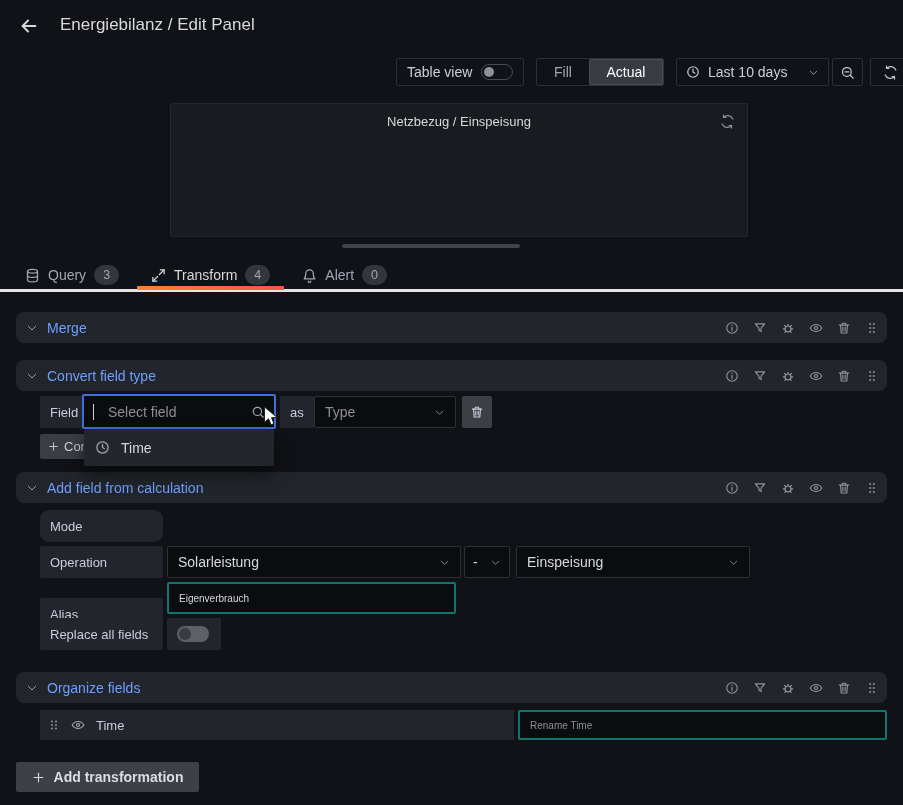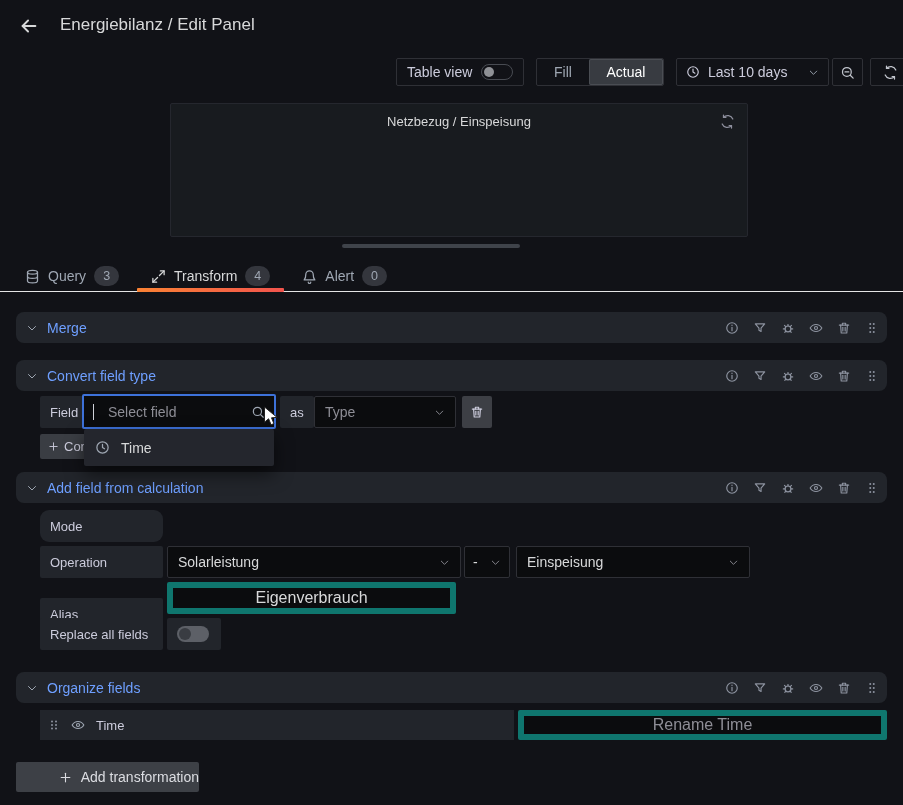--- a/index.html
+++ b/index.html
@@ -43,21 +43,21 @@
            border:1px solid #25272e; border-radius:2px; }
   .panel-title { position:absolute; left:0; right:0; top:10px; text-align:center;
                  font-size:13px; font-weight:500; color:#d8d9da; }
   .panel-spinner { position:absolute; right:12px; top:10px; color:#8d8f9d; }
   .panel-spinner svg { width:15px; height:15px; }
   .resize-bar { left:342px; top:244px; width:178px; height:4px; background:#3f434a;
                 border-radius:2px; cursor:row-resize; }
 
   
   .tabs { left:0; top:261px; width:903px; height:31px; display:flex; align-items:flex-start;
-          padding-left:25px; gap:32px; border-bottom:1px solid #e5e5e5; }
+          padding-left:25px; gap:32px; border-bottom:3px solid #e5e5e5; }
   .tab { display:flex; align-items:center; gap:8px; height:100%; position:relative;
          color:#9fa7b3; cursor:pointer; }
   .tab svg { width:15px; height:15px; }
   .tab.active { color:#d8d9da; font-weight:500; }
   .tab.active::after { content:''; position:absolute; left:-14px; right:-14px; bottom:-1px; height:4px;
          border-radius:1px; background:linear-gradient(90deg,var(--acc1,#fa8234),var(--acc2,#f2544d)); }
   .badge { background:#34363d; color:#9fa7b3; font-size:12.5px; line-height:18px;
            padding:1px 9px; border-radius:11px; font-weight:400; }
 
   
@@ -102,41 +102,41 @@
 
   
   .mode-lbl { left:40px; top:510px; width:123px; height:32px;border-radius:9px; }
   .oper-lbl { left:40px; top:546px; width:123px; height:32px; }
   .alias-lbl { left:40px; top:582px; width:123px; height:32px;margin-top:16px; }
   .repl-lbl { left:40px; top:618px; width:123px; height:32px; }
   .mode-select { left:167px; top:510px; width:289px; height:32px; }
   .opleft-select { left:167px; top:546px; width:294px; height:32px; }
   .operator-select { left:464px; top:546px; width:46px; height:32px; padding:0 8px; }
   .opright-select { left:516px; top:546px; width:234px; height:32px; }
-  .text-input { background:#0b0c0e; border:6px solid #0f766e; border-radius:2px; color:#d8d9da;
-                font-size:16px; padding:0 10px; font-family:"Liberation Sans", sans-serif; outline:none;text-align:center; }
+  .text-input { background:#0b0c0e; border:2px solid #0f766e; border-radius:2px; color:#d8d9da;
+                font-size:10px; padding:0 10px; font-family:"Liberation Sans", sans-serif; outline:none; }
   .text-input::placeholder { color:#8e8e96; }
   .alias-input { left:167px; top:582px; width:289px; height:32px; }
   .repl-toggle-box { left:167px; top:618px; width:54px; height:32px; background:#22252b;
                      border-radius:2px; display:flex; align-items:center; padding-left:10px; cursor:pointer; }
   .pill2 { width:32px; height:16px; border-radius:9px; background:#5d6067; position:relative; }
   .pill2::before { content:''; position:absolute; left:2px; top:2px; width:12px; height:12px;
                    border-radius:50%; background:#393c42; }
 
   
   .org-field-box { left:40px; top:710px; width:474px; height:30px; background:#22252b;
                    display:flex; align-items:center; padding:0 8px; gap:11px; }
   .org-grip { color:#8d93a0; cursor:grab; display:flex; } .org-grip svg { width:12px; height:14px; }
   .org-eye { color:#9fa7b3; cursor:pointer; display:flex; } .org-eye svg { width:14px; height:14px; }
   .org-name { font-size:13px; font-weight:500; color:#ccccdc; }
   .rename-input { left:518px; top:710px; width:369px; height:30px; }
 
   .add-transform-btn { left:16px; top:762px; width:183px; height:30px; background:#3d4046; border:none;
-                       border-radius:2px; display:flex; align-items:center; justify-content:flex-end;
-                       gap:9px; color:#dcdde2; font-size:14px; font-weight:400; cursor:pointer; }
+                       border-radius:2px; display:flex; align-items:center; justify-content:center;
+                       gap:9px; color:#dcdde2; font-size:14px; font-weight:700; cursor:pointer; }
   .add-transform-btn svg { width:13px; height:13px; }
 
   .cursor { left:263px; top:406px; z-index:9; pointer-events:none; }
 </style>
 </head>
 <body>
 
 <div class="screen">
 
   <button class="abs hdr-back">

